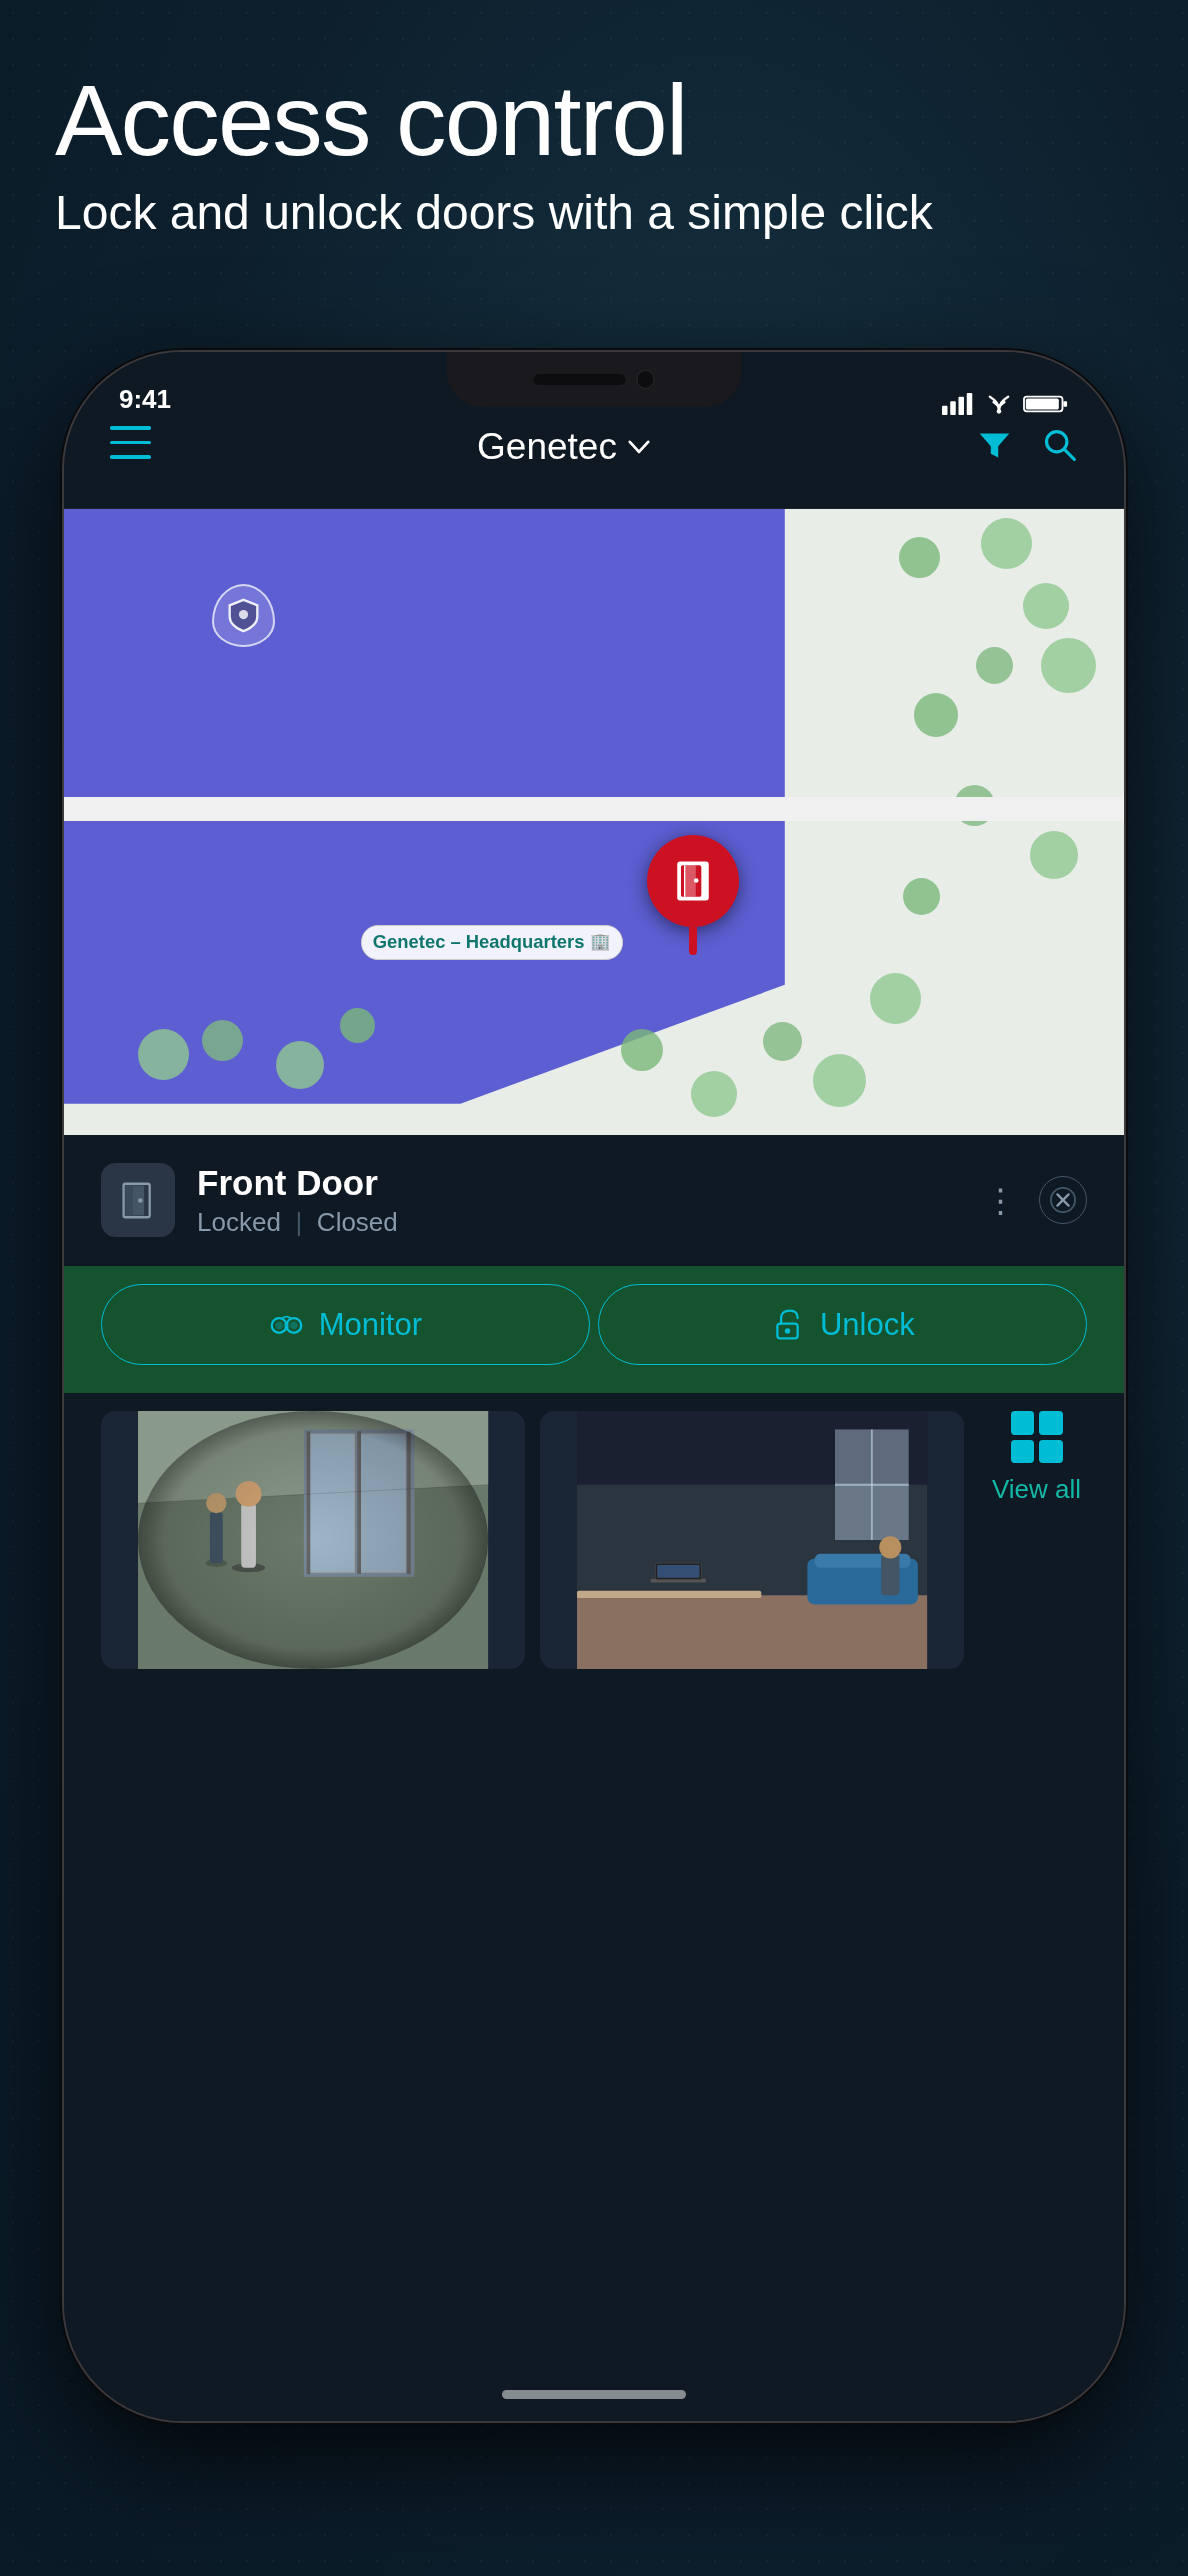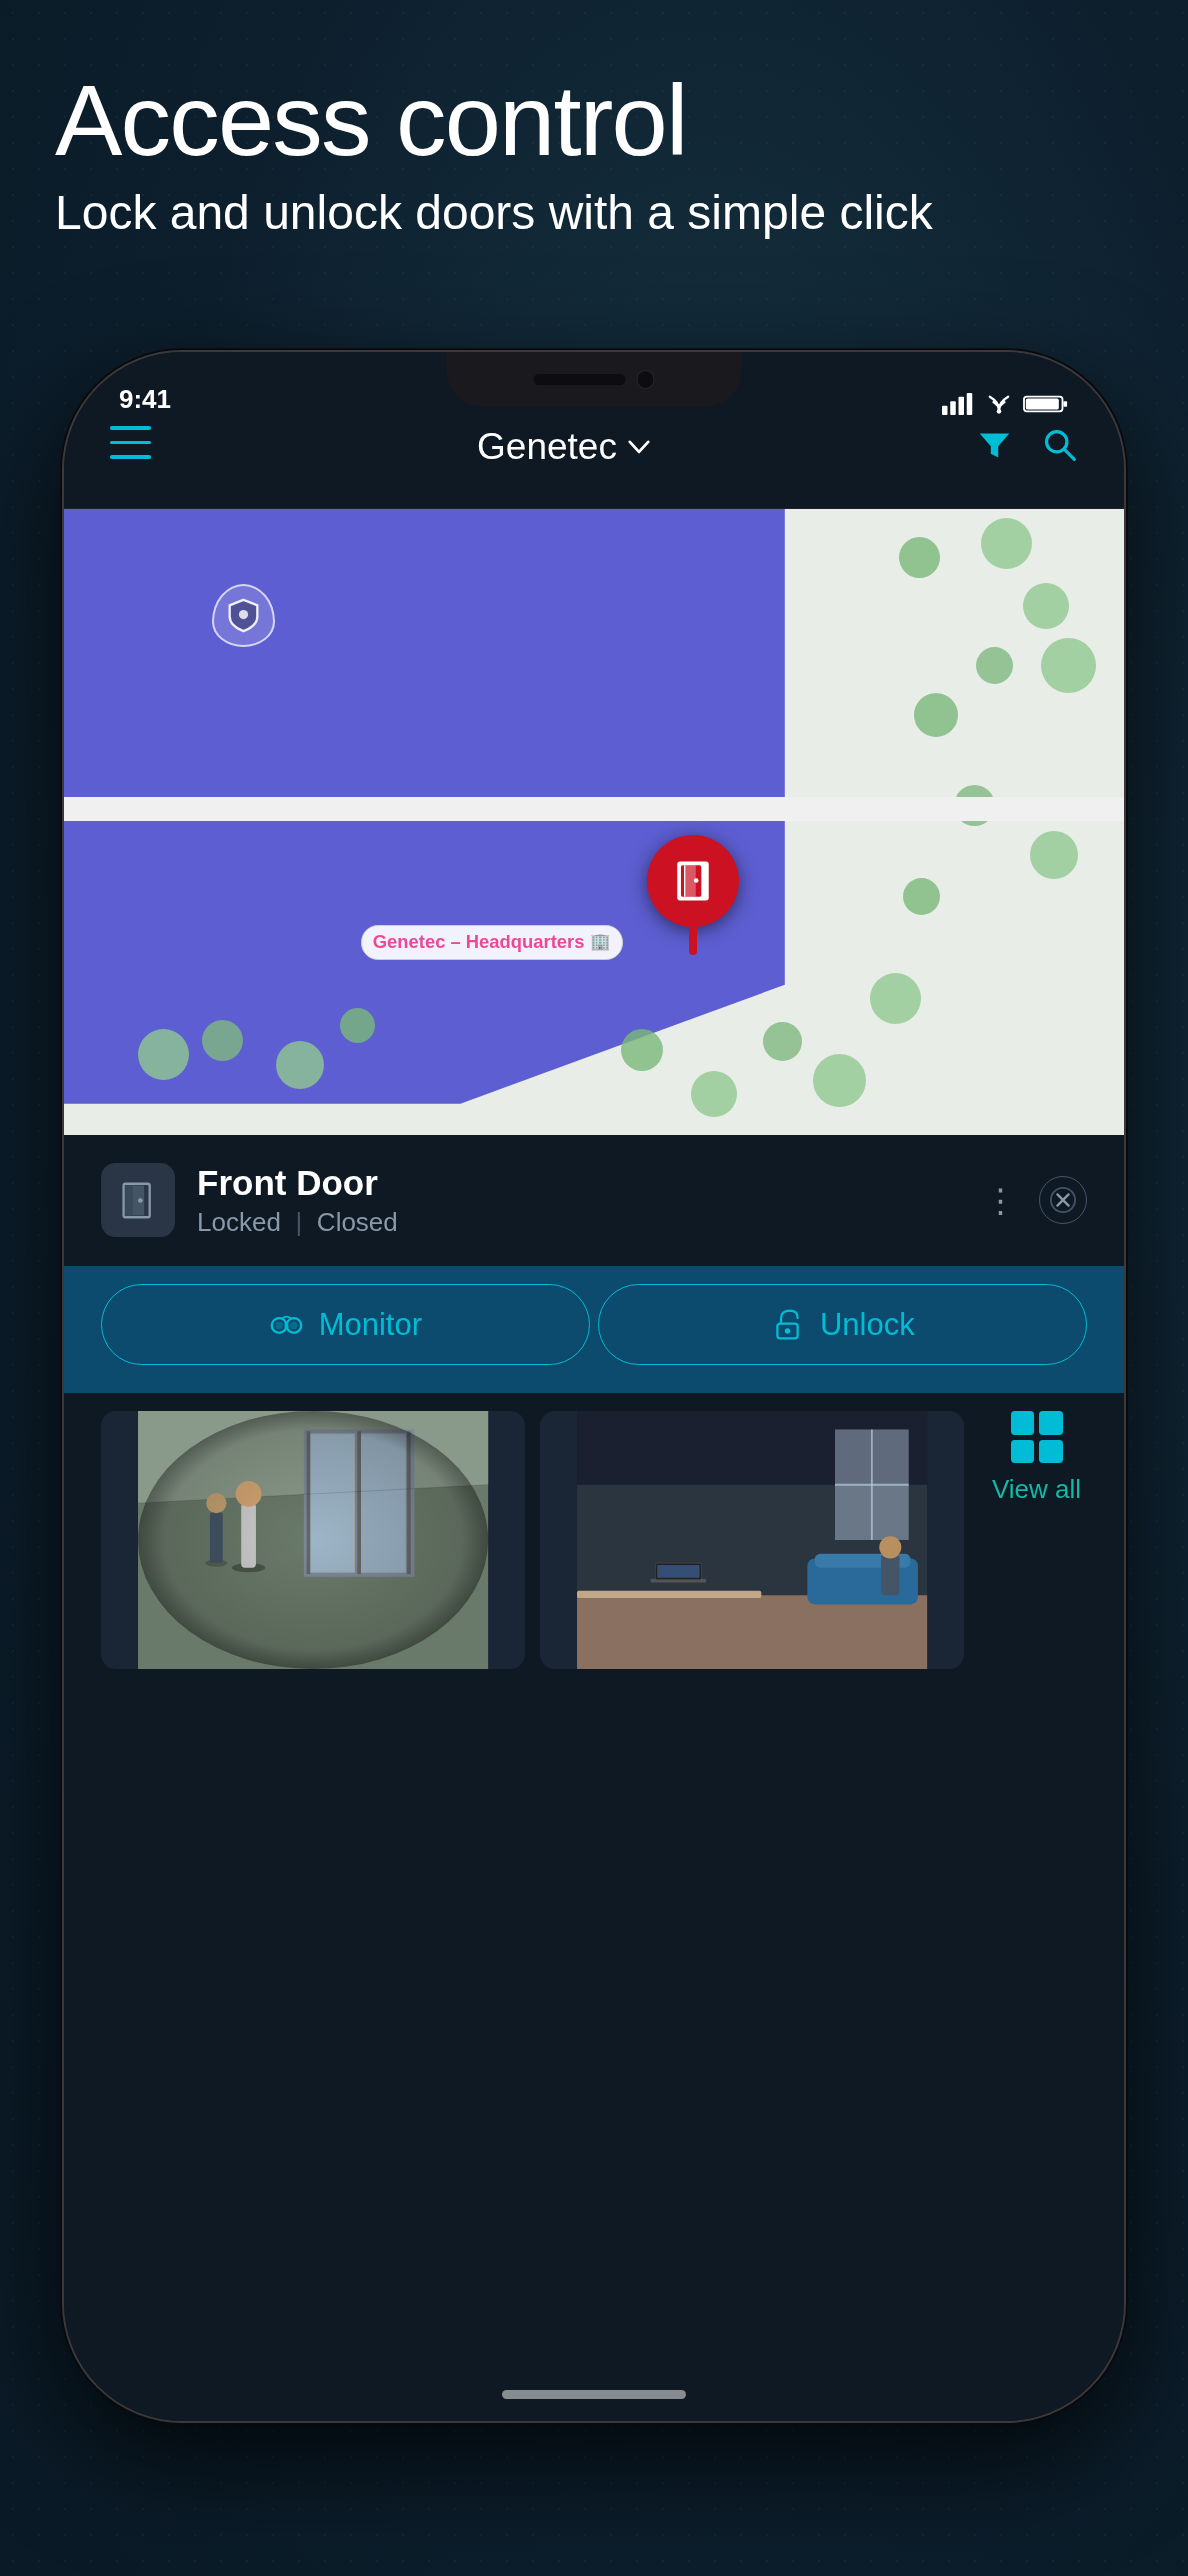--- a/index.html
+++ b/index.html
@@ -247,21 +247,21 @@
     .map-label {
       position: absolute;
       bottom: 28%;
       left: 28%;
       background: rgba(255,255,255,0.92);
       border: 0.9px solid #cccccc;
       border-radius: 17px;
       padding: 5.5px 11px;
       font-size: 18.4px;
       font-weight: 600;
-      color: #ec4899;
+      color: #0f766e;
       white-space: nowrap;
       display: flex;
       align-items: center;
       gap: 5.5px;
     }
 
     
     .map-shield-marker {
       position: absolute;
       top: 12%;
@@ -368,21 +368,21 @@
       align-items: center;
       justify-content: center;
       cursor: pointer;
     }
 
     
     .action-buttons {
       display: flex;
       gap: 8px;
       padding: 18.4px 37px 28px;
-      background: #0c4a6e;
+      background: #14532d;
       flex-shrink: 0;
     }
 
     .action-btn {
       flex: 1;
       height: 81px;
       border: 1.8px solid #00bcd4;
       border-radius: 41px;
       background: transparent;
       color: #00bcd4;

